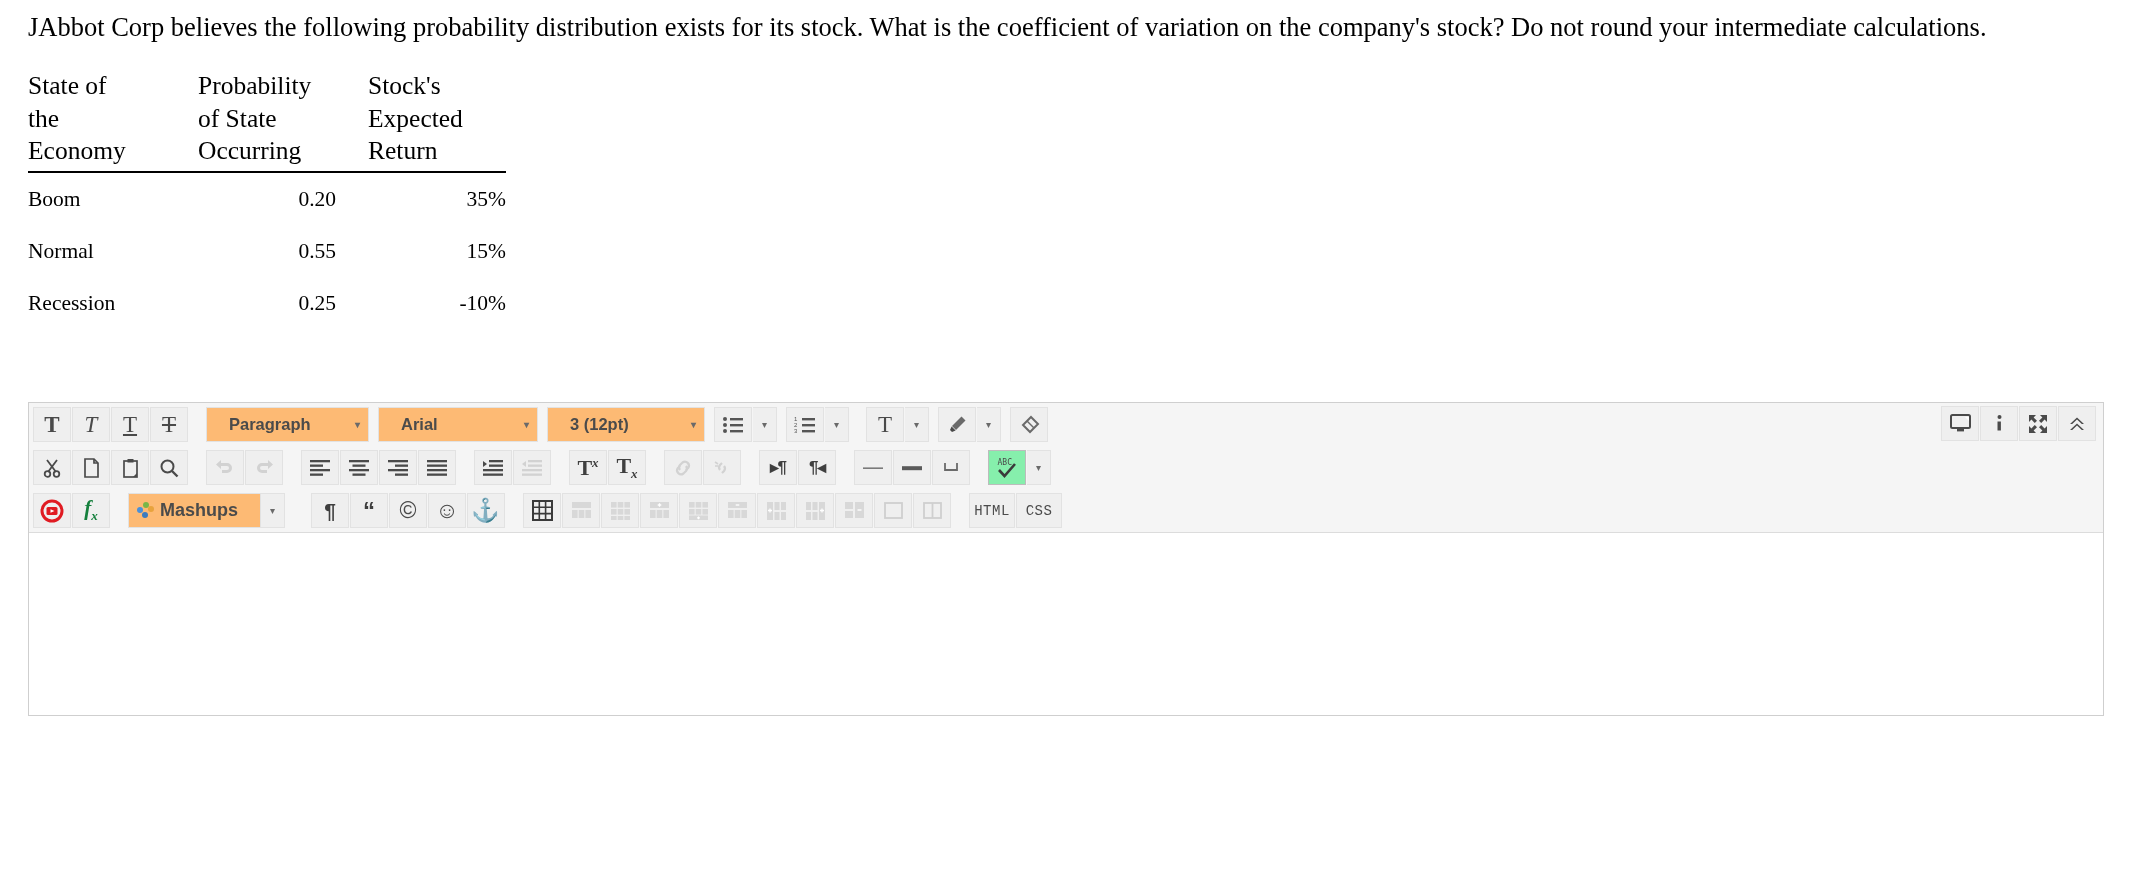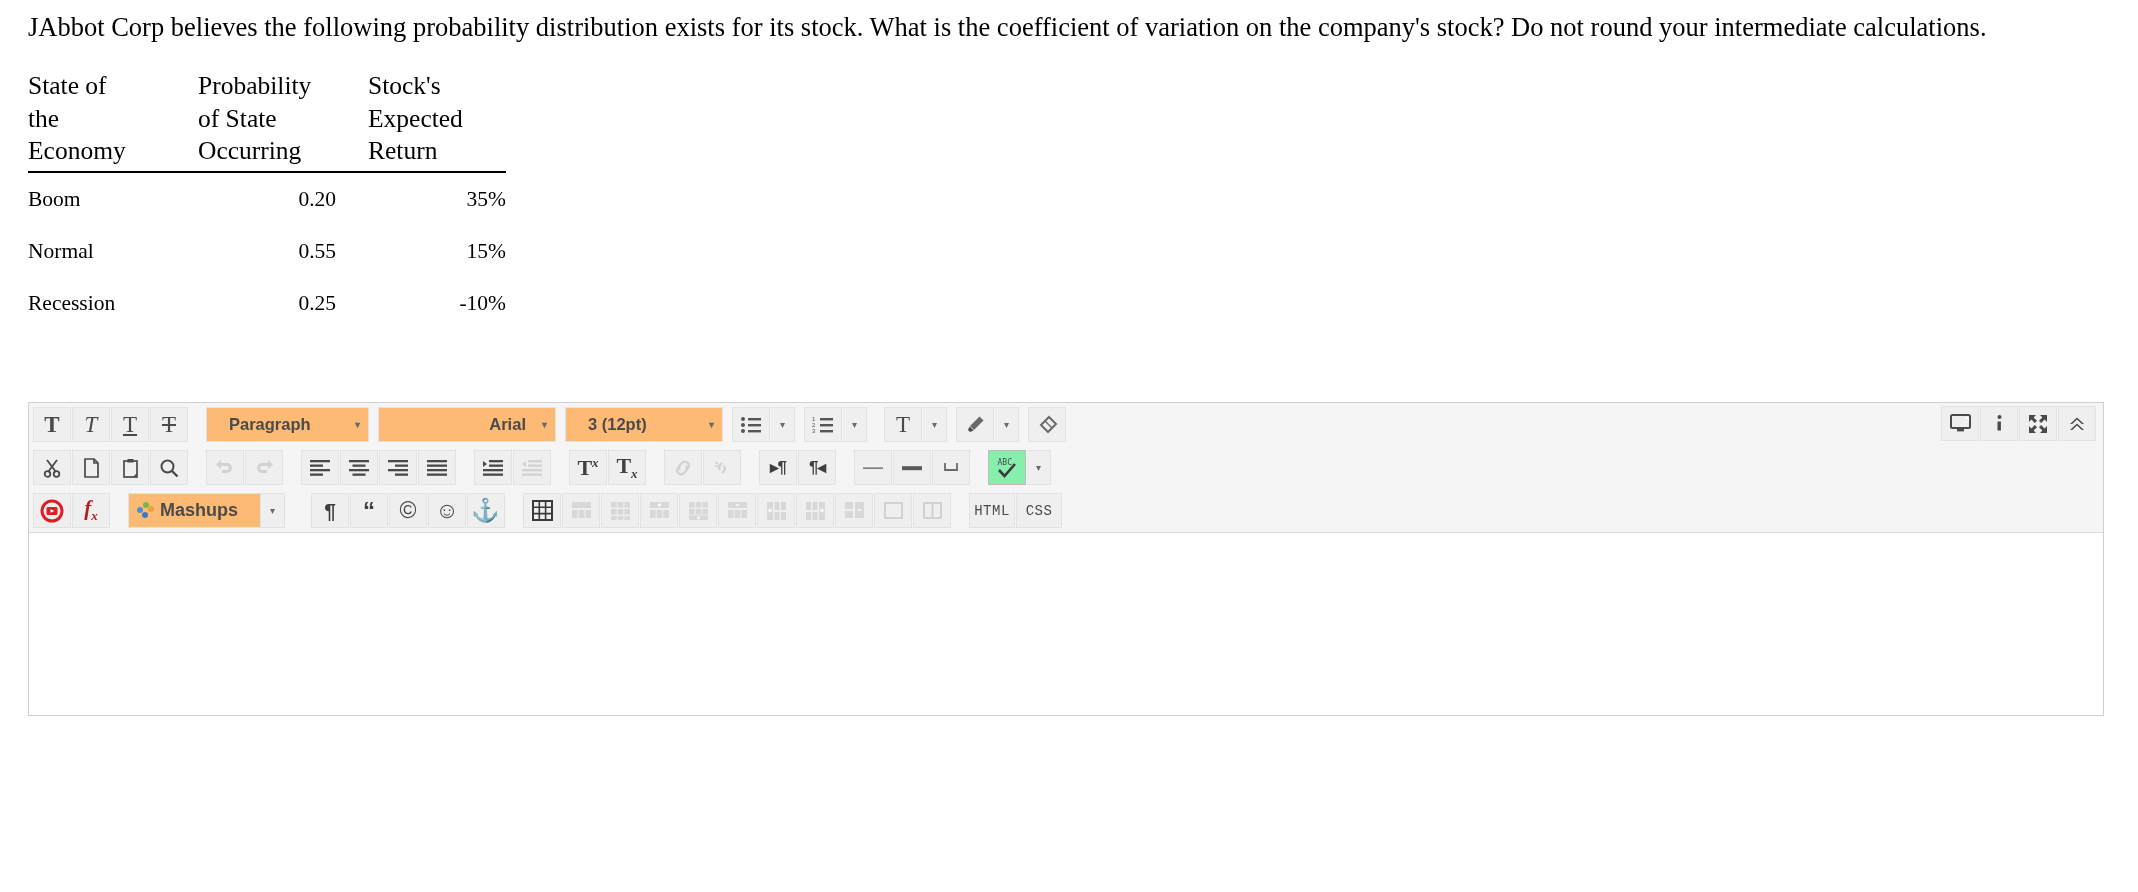--- a/index.html
+++ b/index.html
@@ -121,21 +121,21 @@
     cursor: pointer;
     margin-right: 9px;
     user-select: none;
   }
   .sel .caret {
     margin-left: 16px;
     font-size: 10px;
     color: #6a6a6a;
   }
   .sel-paragraph { width: 163px; }
-  .sel-font { width: 178px; justify-content: flex-end; }
+  .sel-font { width: 160px; }
   .sel-size { width: 158px; }
   .sel-mashups {
     width: 133px;
     padding-left: 8px;
     font-size: 18px;
     justify-content: flex-start;
     margin-right: 0;
   }
   .caret-btn {
     width: 24px;
@@ -253,21 +253,21 @@
   }
   .bigT.it { font-style: italic; }
   .bigT.un { text-decoration: underline; }
   .bigT.st { text-decoration: line-through; }
   .bigT.bd { font-weight: bold; }
   .fx {
     font-family: "Liberation Serif", serif;
     font-style: italic;
     font-weight: bold;
     font-size: 21px;
-    color: #b91c1c;
+    color: #15803d;
     line-height: 1;
   }
   .fx sub { font-size: 13px; }
   .pil { font-size: 21px; color: #3f3f3f; font-weight: bold; line-height:1;}
   .quo { font-size: 24px; color: #3f3f3f; font-weight: bold; line-height:1; }
   .glyph-big { font-size: 23px; color: #4a4a4a; line-height: 1; }
   .ltr-rtl { font-size: 17px; color: #3f3f3f; font-weight: bold; line-height:1; letter-spacing:-1px;}
 </style>
 </head>
 <body>

